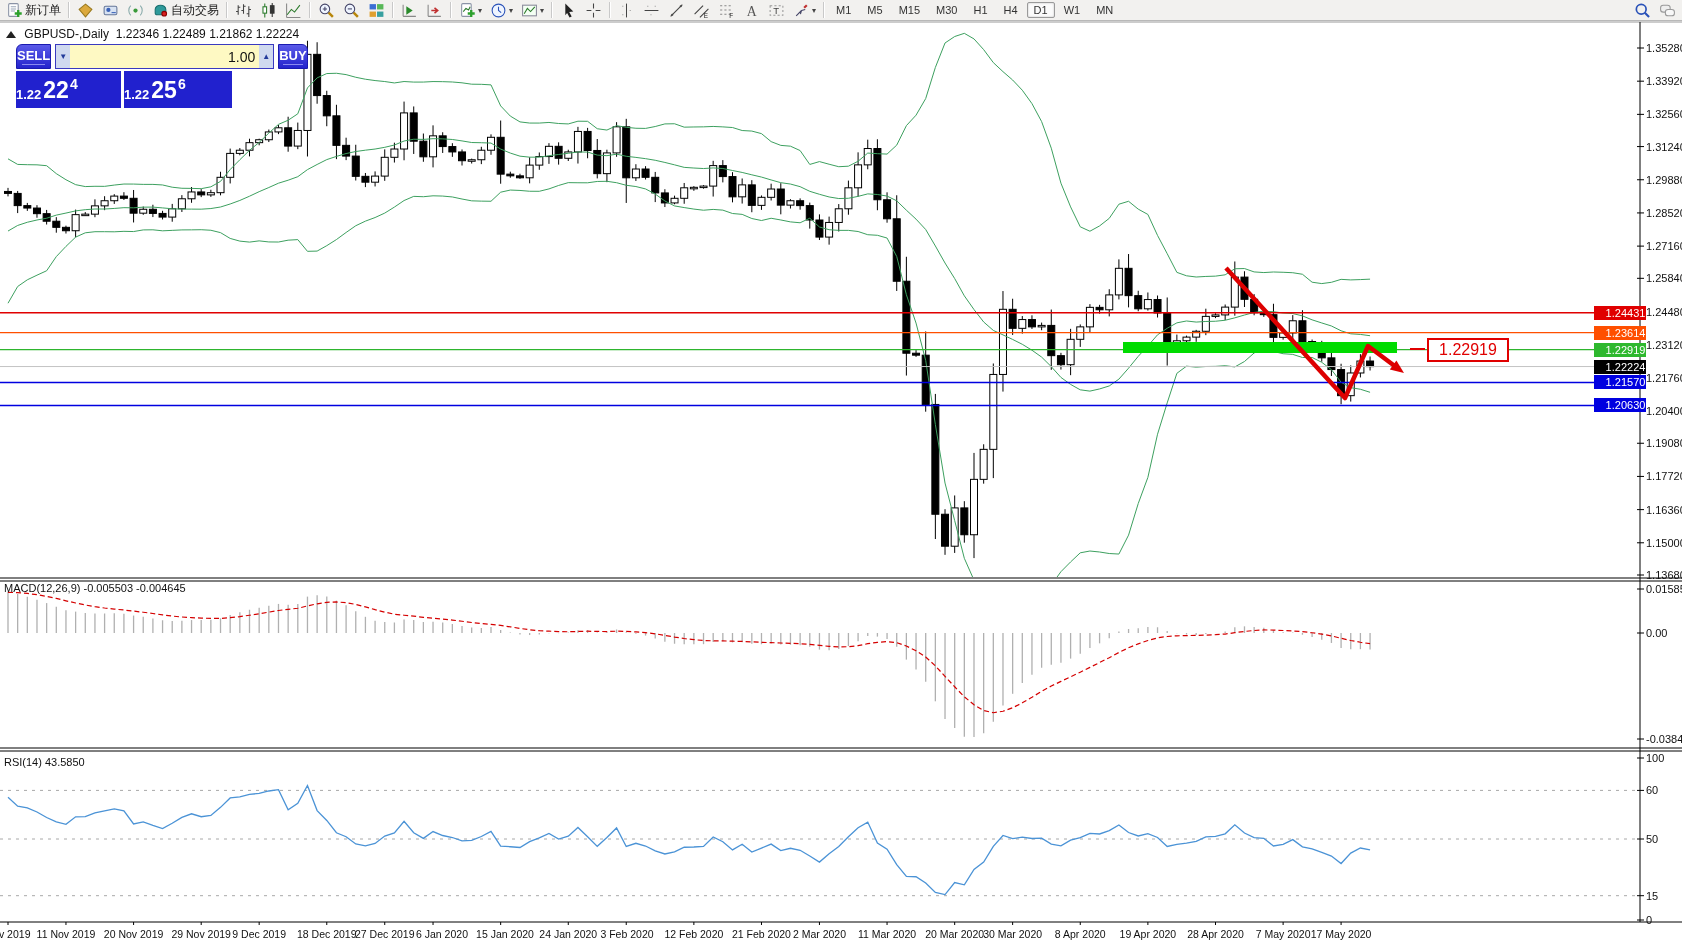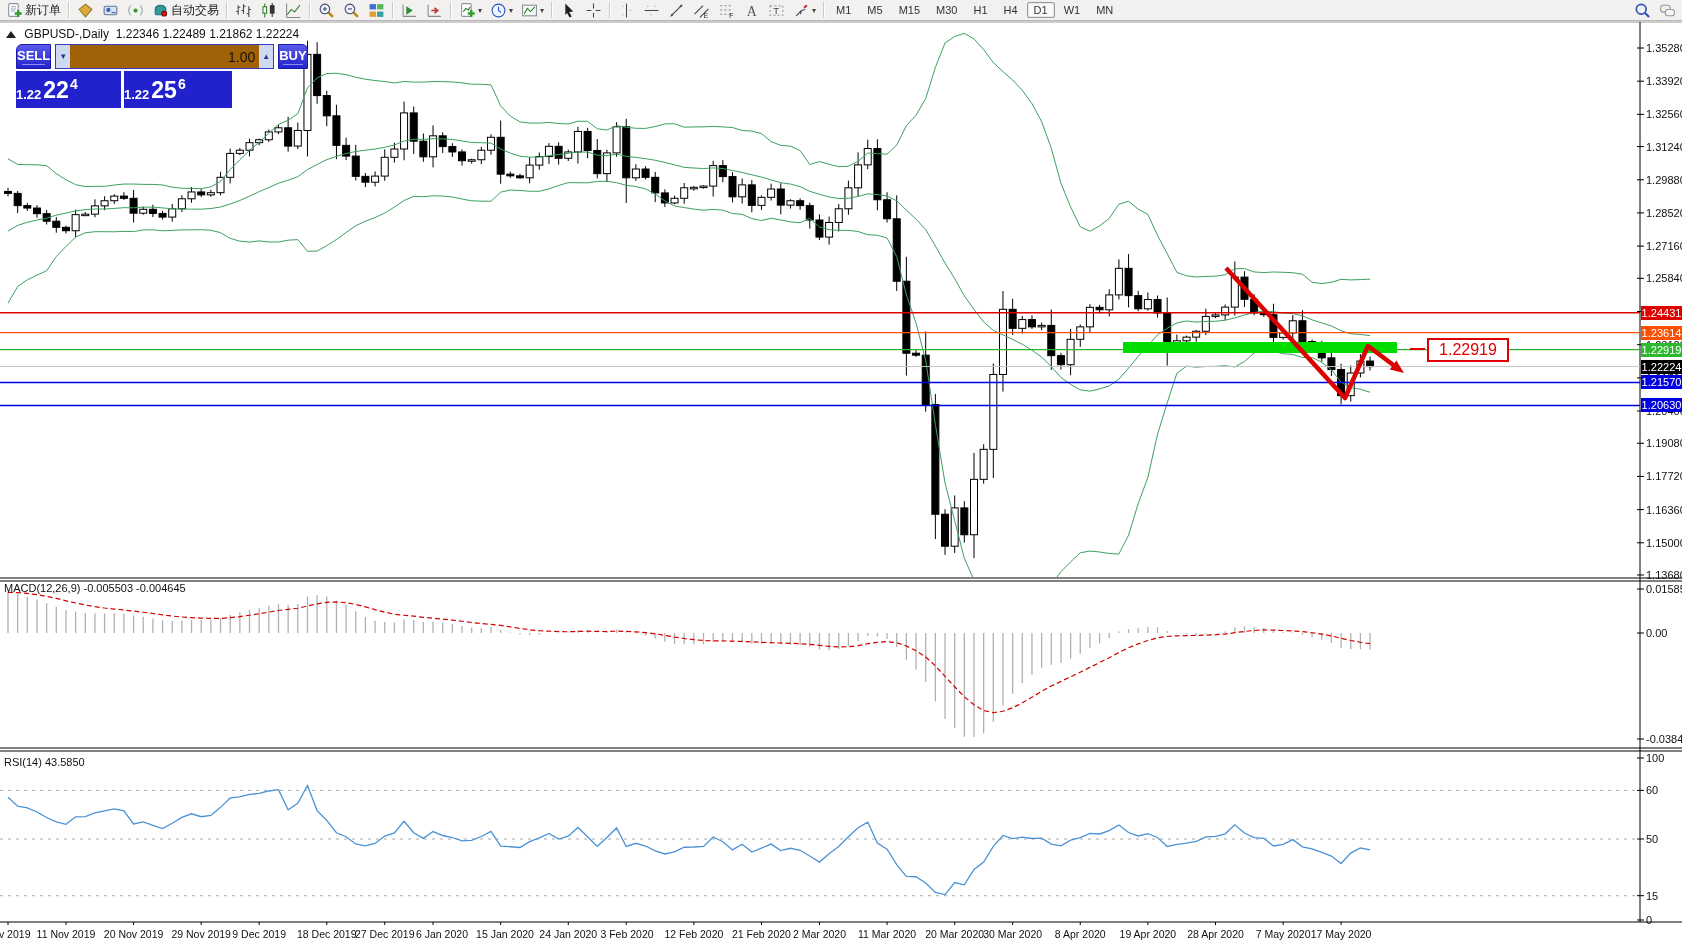--- a/index.html
+++ b/index.html
@@ -22,38 +22,38 @@
   
   #trade-panel{left:16px;top:44px;width:216px;z-index:30;font-family:"Liberation Sans",sans-serif;}
   #tp-top{display:flex;height:25px;}
   .tp-btn{background:linear-gradient(#5a5ae8,#2424cd);color:#fff;font-size:13px;font-weight:bold;
     display:flex;flex-direction:column;align-items:center;justify-content:center;border:1px solid #1a1ab0;box-sizing:border-box;}
   .tp-btn .ul{display:block;width:70%;border-bottom:1px solid #8a8af0;margin-top:1px;}
   #tp-sell-btn{width:48px;border-radius:6px 0 0 0;}
   #tp-buy-btn{width:55px;border-radius:0 6px 0 0;}
   #tp-spin{flex:1;display:flex;border:1px solid #3a3ac0;background:#dfe6f5;margin:0 4px;box-sizing:border-box;}
   .spin-btn{width:14px;display:flex;align-items:center;justify-content:center;font-size:8px;color:#223a9a;background:#cfd9ef;}
-  #tp-vol{flex:1;background:#a16207;border:0;text-align:right;font-size:14px;color:#111;padding:0 4px;min-width:0;}
+  #tp-vol{flex:1;background:#fef9c3;border:0;text-align:right;font-size:14px;color:#111;padding:0 4px;min-width:0;}
   #tp-bottom{display:flex;margin-top:2px;height:37px;}
   .tp-price{background:#2121ce;color:#fff;display:flex;align-items:flex-end;padding-bottom:2px;}
   #tp-sell-box{width:105px;margin-right:3px;}
   #tp-buy-box{width:108px;}
   .p-small{font-size:13px;font-weight:bold;margin:0 2px 4px 0;}
   .p-big{font-size:23px;font-weight:bold;line-height:31px;}
   .p-sup{font-size:14px;font-weight:bold;margin:0 0 14px 1px;}
   
   #turning-point{left:1428px;top:274px;font-size:30px;font-weight:bold;color:#00e400;text-shadow:3px 3px 0 #17691a;letter-spacing:2px;z-index:12;}
   #price-tag{left:1427px;top:338px;width:78px;height:20px;border:2px solid #e00000;color:#e00000;background:#fff;
     font-size:16px;display:flex;align-items:center;justify-content:center;z-index:12;}
   #price-tag-dash{left:1410px;top:348px;width:15px;height:2px;background:#e00000;z-index:12;}
   #macd-label{left:4px;top:582px;font-size:11px;color:#111;z-index:12;}
   #rsi-label{left:4px;top:756px;font-size:11px;color:#111;z-index:12;}
   
   .tick-lab{position:absolute;left:1646px;font-size:11px;color:#111;z-index:5;white-space:nowrap;}
-  .line-lab{position:absolute;left:1641px;width:41px;height:14px;font-size:11px;color:#fff;display:flex;align-items:center;justify-content:center;z-index:8;}
+  .line-lab{position:absolute;left:1594px;width:41px;height:14px;font-size:11px;color:#fff;display:flex;align-items:center;justify-content:center;z-index:8;padding-left:11px;}
   .date-lab{position:absolute;top:928px;font-size:10.5px;color:#111;transform:translateX(-50%);white-space:nowrap;z-index:5;}
   .ind-lab{position:absolute;left:1646px;font-size:11px;color:#111;z-index:5;white-space:nowrap;}
 </style>
 </head>
 <body>
 
 <div id="app">
   <div id="toolbar">
       <div class="tb-item">
         <span>

